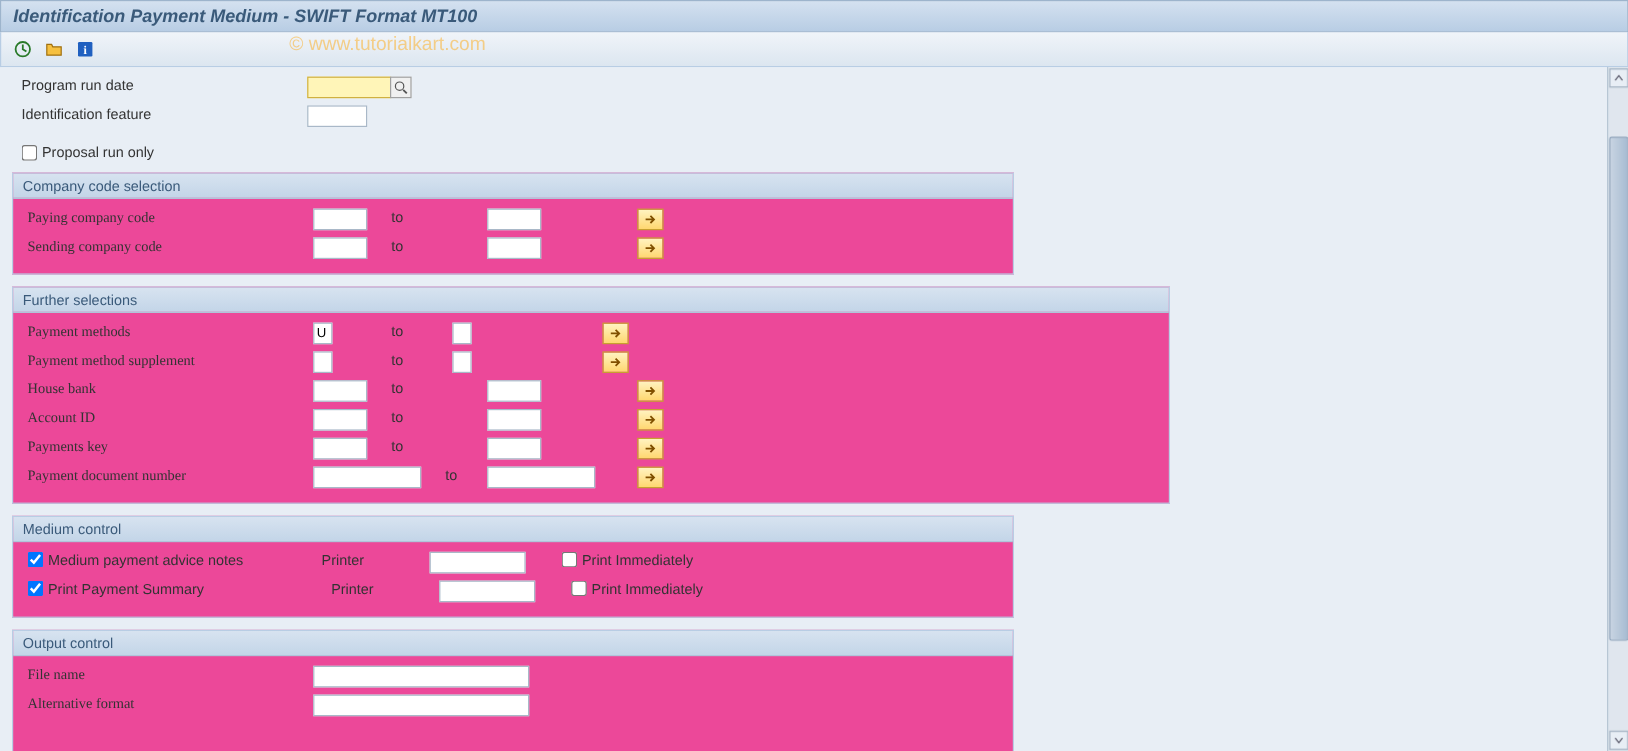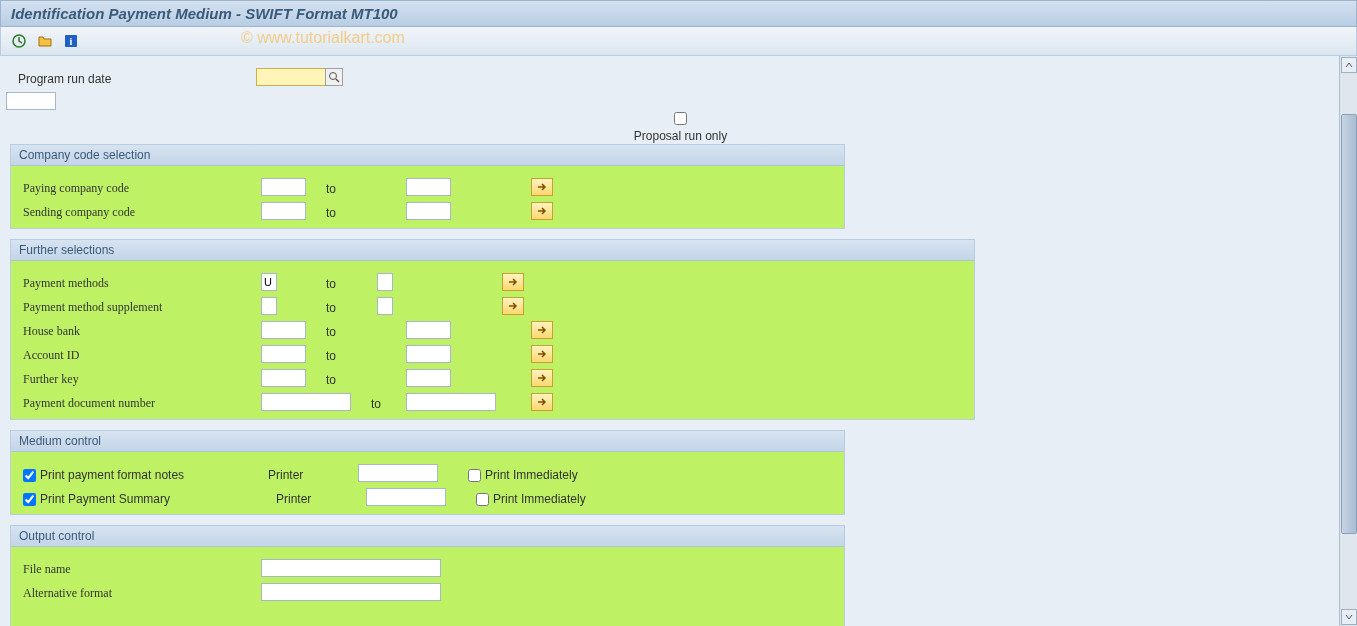--- a/index.html
+++ b/index.html
@@ -55,21 +55,21 @@
     background: #e8eef5;
   }
   .scroll-wrap {
     height: 100%;
     overflow-y: scroll;
     padding: 6px 6px 6px 6px;
     margin-right: 8px;
   }
   .field-row {
     display: flex;
-    align-items: flex-end;
+    align-items: flex-start;
     margin: 2px 0;
     height: 22px;
   }
   .label {
     width: 250px;
     padding-left: 12px;
     color: #333;
   }
   .input-text {
     background: #fff;
@@ -86,30 +86,29 @@
     width: 18px; height: 18px;
     background: #f0f0f0;
     border: 1px solid #a0a0a0;
     display: inline-flex;
     align-items: center; justify-content: center;
     margin-left: -1px;
     cursor: pointer;
   }
   .checkbox-row {
     display: flex;
-    align-items: center;
+    align-items: flex-end;
     padding-left: 12px;
     height: 22px;
     gap: 4px;
-    flex-direction: column;
   }
   .group-box {
     margin: 10px 4px;
     border: 1px solid #b8cde4;
-    background: #bef264;
+    background: #ec4899;
   }
   .group-title {
     background: linear-gradient(to bottom, #d7e3f0, #c3d5e8);
     border-bottom: 1px solid #b0c4da;
     padding: 3px 8px;
     color: #3a5a7a;
     font-size: 12px;
   }
   .group-body {
     padding: 6px 0;
@@ -193,20 +192,21 @@
       <span class="label">Program run date</span>
       <input class="input-text input-focused" style="width: 70px;" value="">
       <span class="f4-btn">
         <svg width="12" height="12" viewBox="0 0 12 12">
           <circle cx="5" cy="5" r="3.5" fill="none" stroke="#555"></circle>
             <line x1="8" y1="8" x2="11" y2="11" stroke="#555" stroke-width="1.5"></line>
         </svg>
       </span>
     </div>
     <div class="field-row">
+      <span class="label">Identification feature</span>
       <input class="input-text" style="width: 50px;" value="">
     </div>
     <div class="checkbox-row">
       <input type="checkbox" style="">
       <span>Proposal run only</span>
     </div>
 
     <div class="group-box" style="width:835px">
       <div class="group-title">Company code selection</div>
       <div class="group-body">
@@ -276,21 +276,21 @@
           <input class="input-text" style="width: 45px;">
           <span class="to-label">to</span>
           <input class="input-text" style="width: 45px;">
           <span class="multi-btn">
             <svg width="12" height="10">
                 <path d="M2 5 L8 5 M6 2 L9 5 L6 8" stroke="#805000" stroke-width="1.5" fill="none"></path>
               </svg>
           </span>
         </div>
         <div class="field-row">
-          <span class="col1">Further key</span>
+          <span class="col1">Payments key</span>
           <input class="input-text" style="width: 45px;">
           <span class="to-label">to</span>
           <input class="input-text" style="width: 45px;">
           <span class="multi-btn">
             <svg width="12" height="10">
                 <path d="M2 5 L8 5 M6 2 L9 5 L6 8" stroke="#805000" stroke-width="1.5" fill="none"></path>
               </svg>
           </span>
         </div>
         <div class="field-row">
@@ -305,21 +305,21 @@
           </span>
         </div>
       </div>
     </div>
 
     <div class="group-box" style="width:835px">
       <div class="group-title">Medium control</div>
       <div class="group-body">
         <div class="field-row" style="padding-left:12px">
           <input type="checkbox" checked="" style="">
-          <span style="width:232px;padding-left:4px">Print payment format notes</span>
+          <span style="width:232px;padding-left:4px">Medium payment advice notes</span>
           <span class="col-print">Printer</span>
           <input class="input-text" style="width: 80px;">
           <span style="width:30px"></span>
           <input type="checkbox" style="">
           <span style="padding-left:4px">Print Immediately</span>
         </div>
         <div class="field-row" style="padding-left:12px">
           <input type="checkbox" checked="" style="">
           <span style="width:240px;padding-left:4px">Print Payment Summary</span>
           <span class="col-print">Printer</span>

